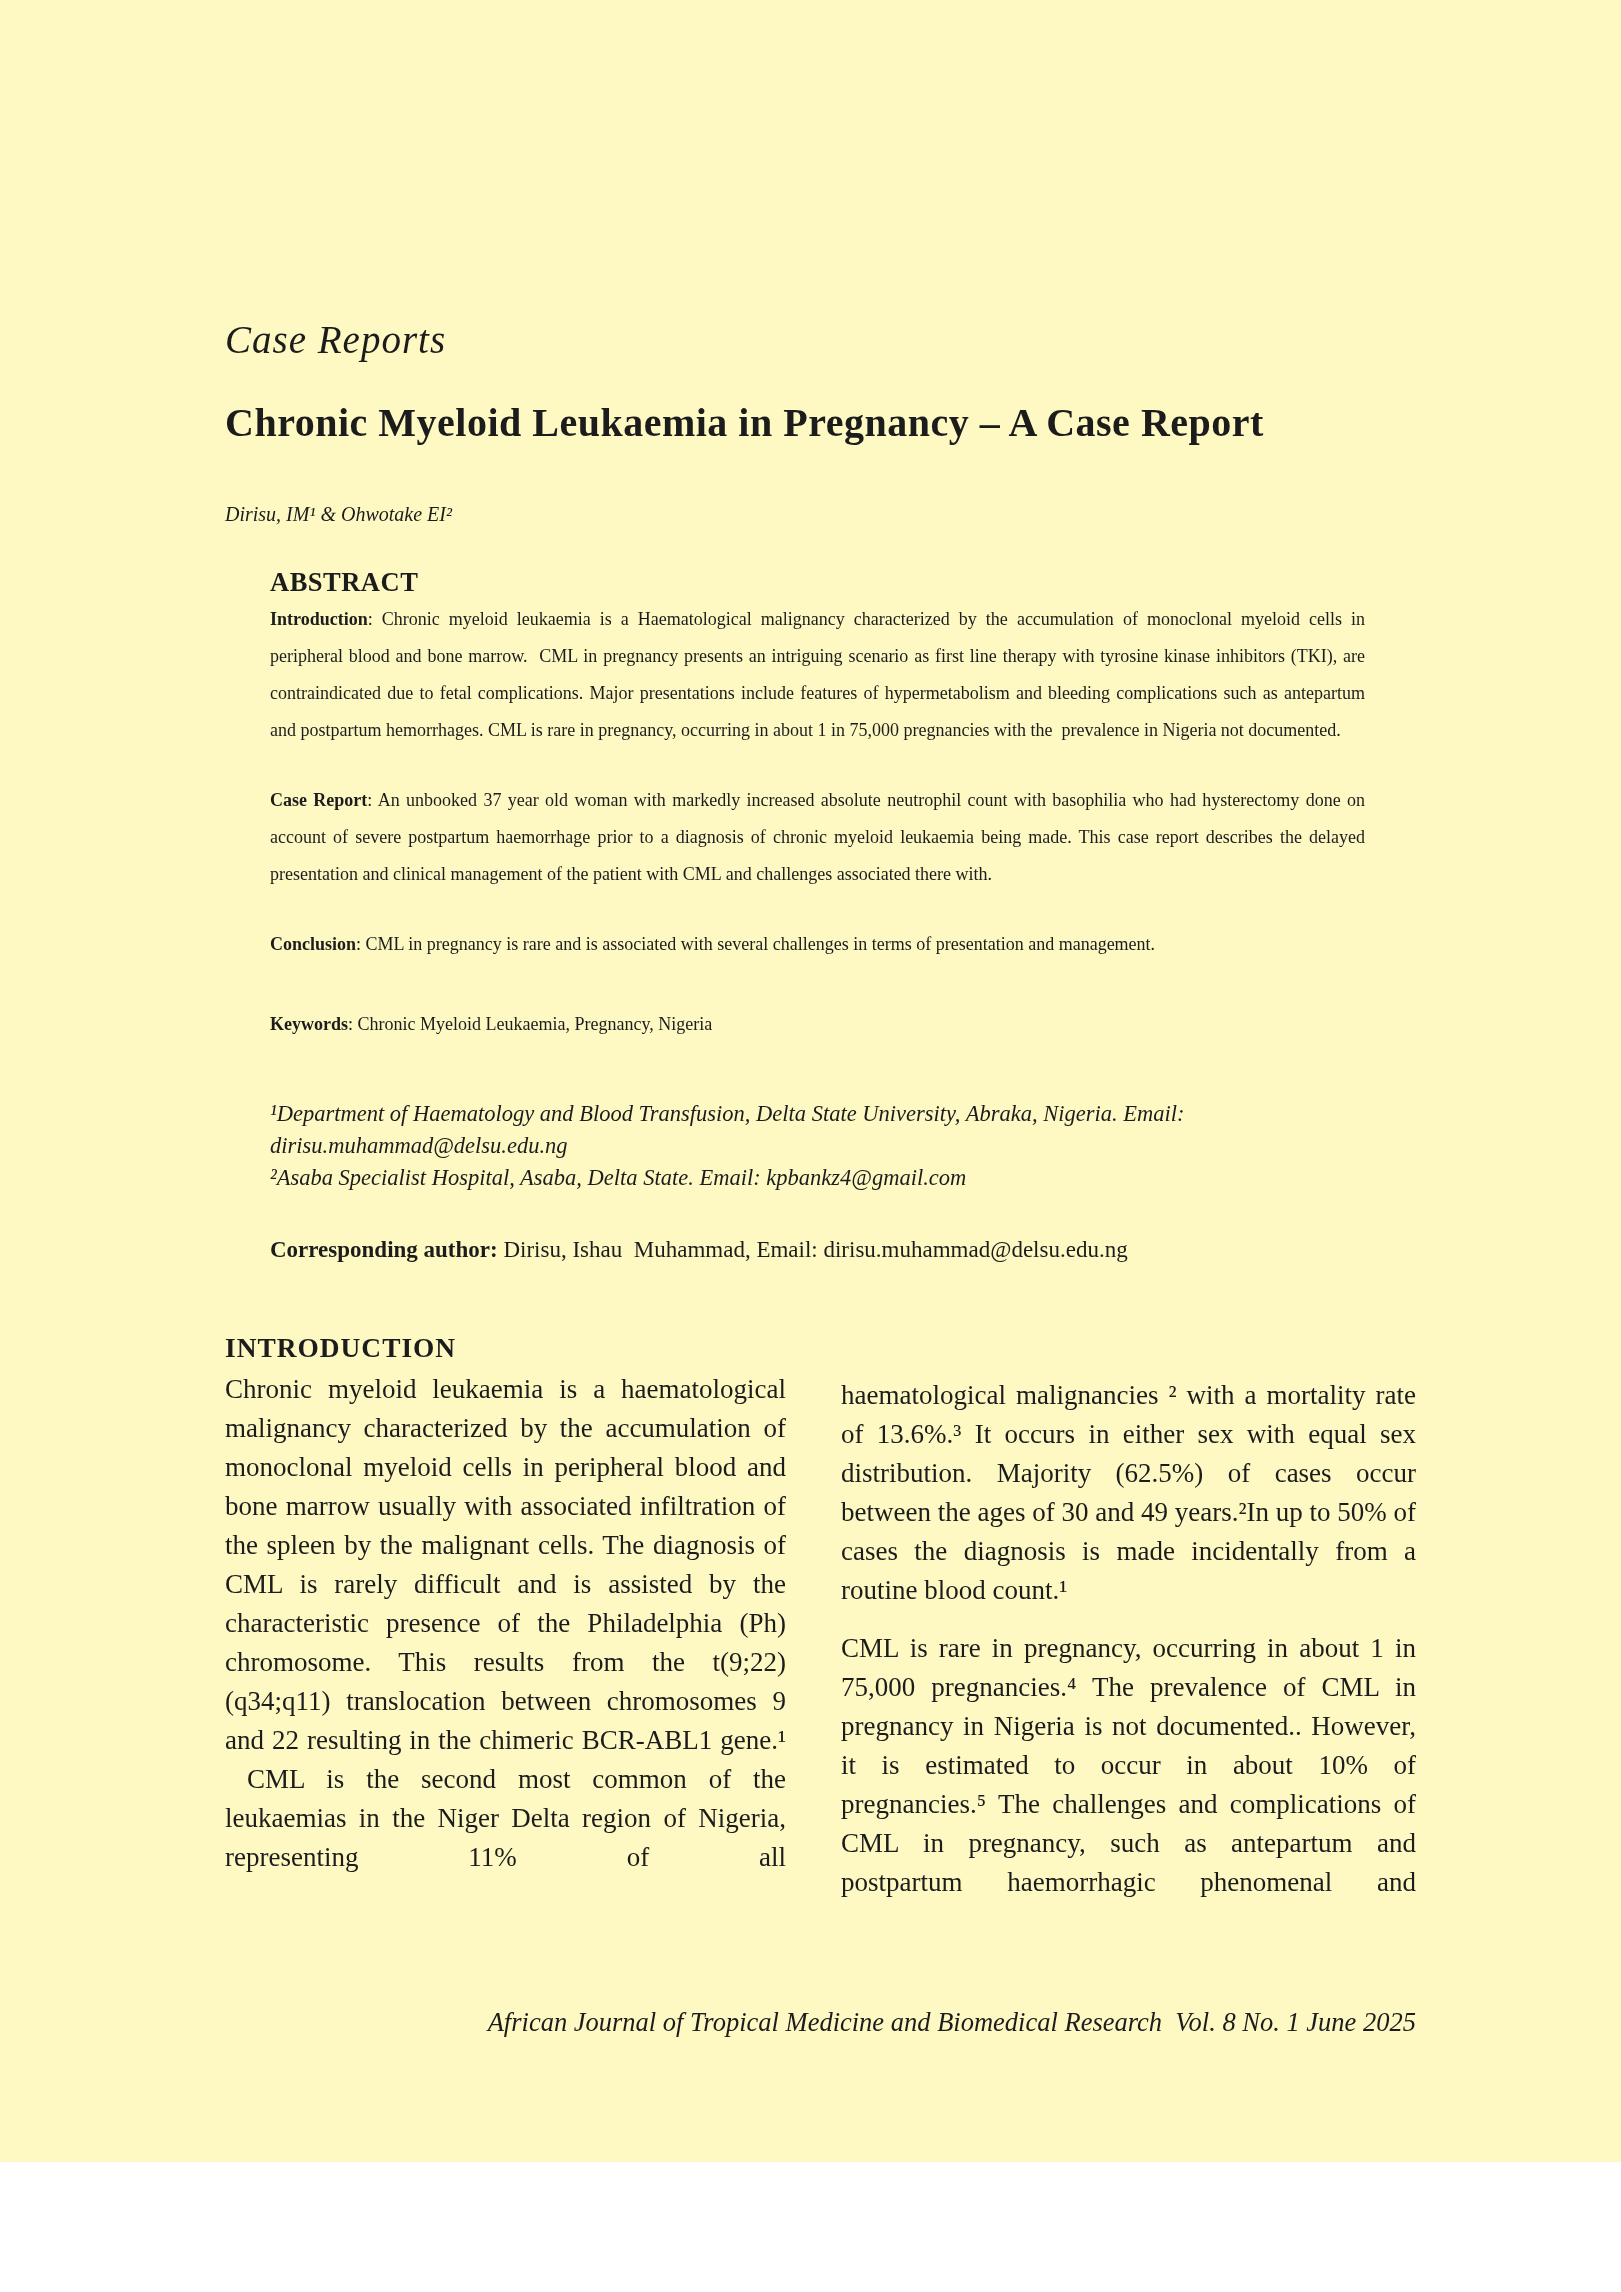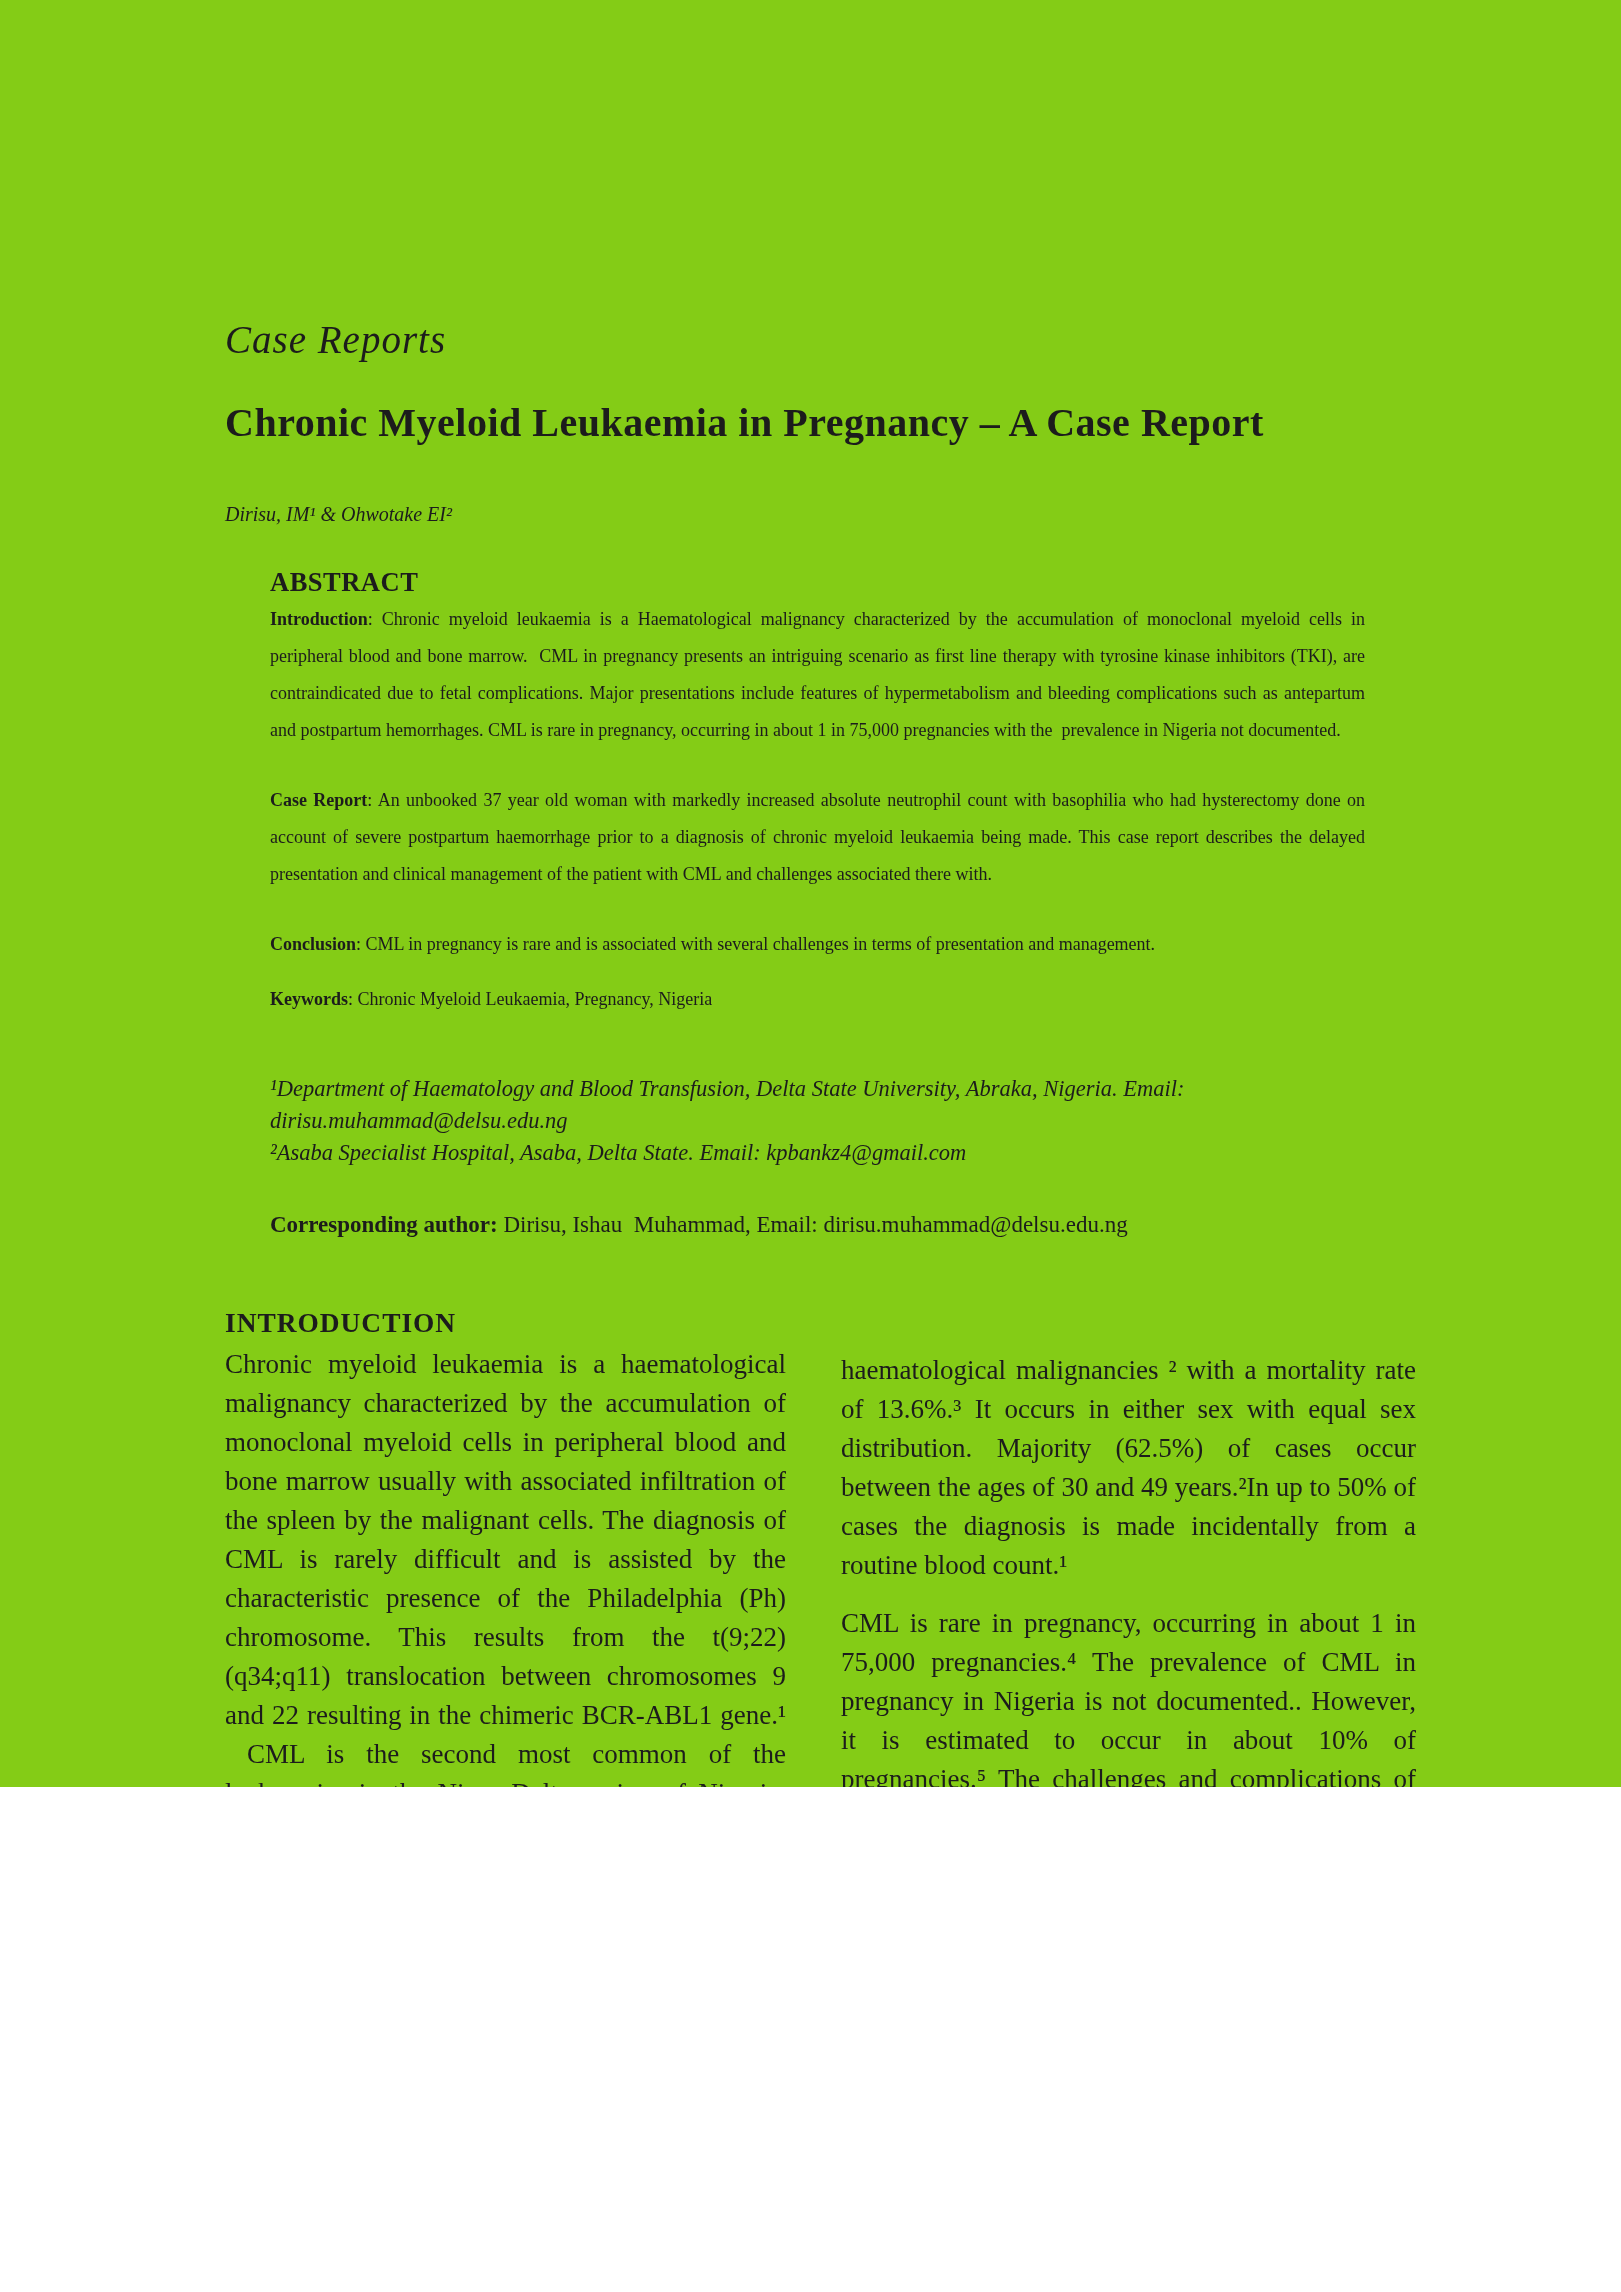--- a/index.html
+++ b/index.html
@@ -4,22 +4,22 @@
 <style>
   * { margin: 0; padding: 0; box-sizing: border-box; }
   html, body { background: #ffffff; }
   body {
     width: 1621px; height: 2293px;
     font-family: "Liberation Serif", "DejaVu Serif", serif;
     color: #1c1c1c;
   }
   .page {
     position: relative;
-    width: 1621px; height: 1787px;
-    background: #84cc16;
+    width: 1621px; height: 2162px;
+    background: #fef9c3;
     overflow: hidden;
   }
   .content {
     position: absolute;
     left: 225px; top: 0;
     width: 1191px;
   }
   .kicker {
     margin-top: 317px;
     font-size: 39px;
@@ -49,21 +49,21 @@
     font-weight: 700;
     letter-spacing: 0.5px;
   }
   .abs-p {
     font-size: 18px;
     line-height: 37px;
     text-align: justify;
     margin-top: 2.9px;
   }
   .abs-p.gap { margin-top: 33px; }
-  .abs-p.keywords { margin-top: 18px; }
+  .abs-p.keywords { margin-top: 43px; }
   .affiliations {
     margin-top: 55px;
     font-size: 22.5px;
     font-style: italic;
     line-height: 32px;
   }
   .corresponding {
     margin-top: 41px;
     font-size: 23px;
     line-height: 29px;

